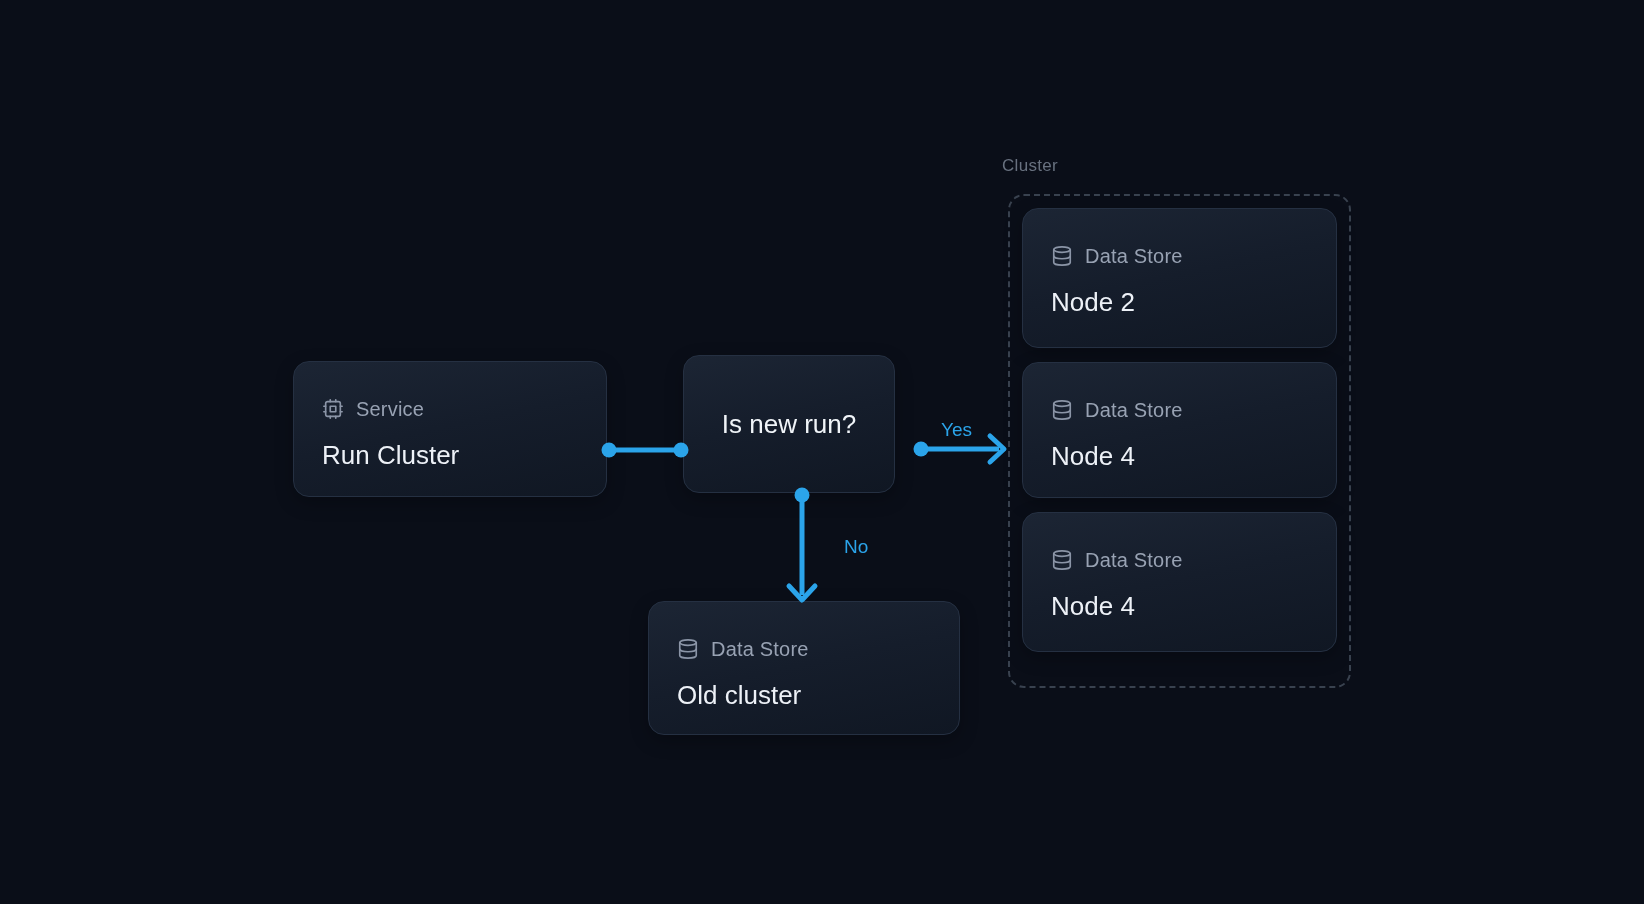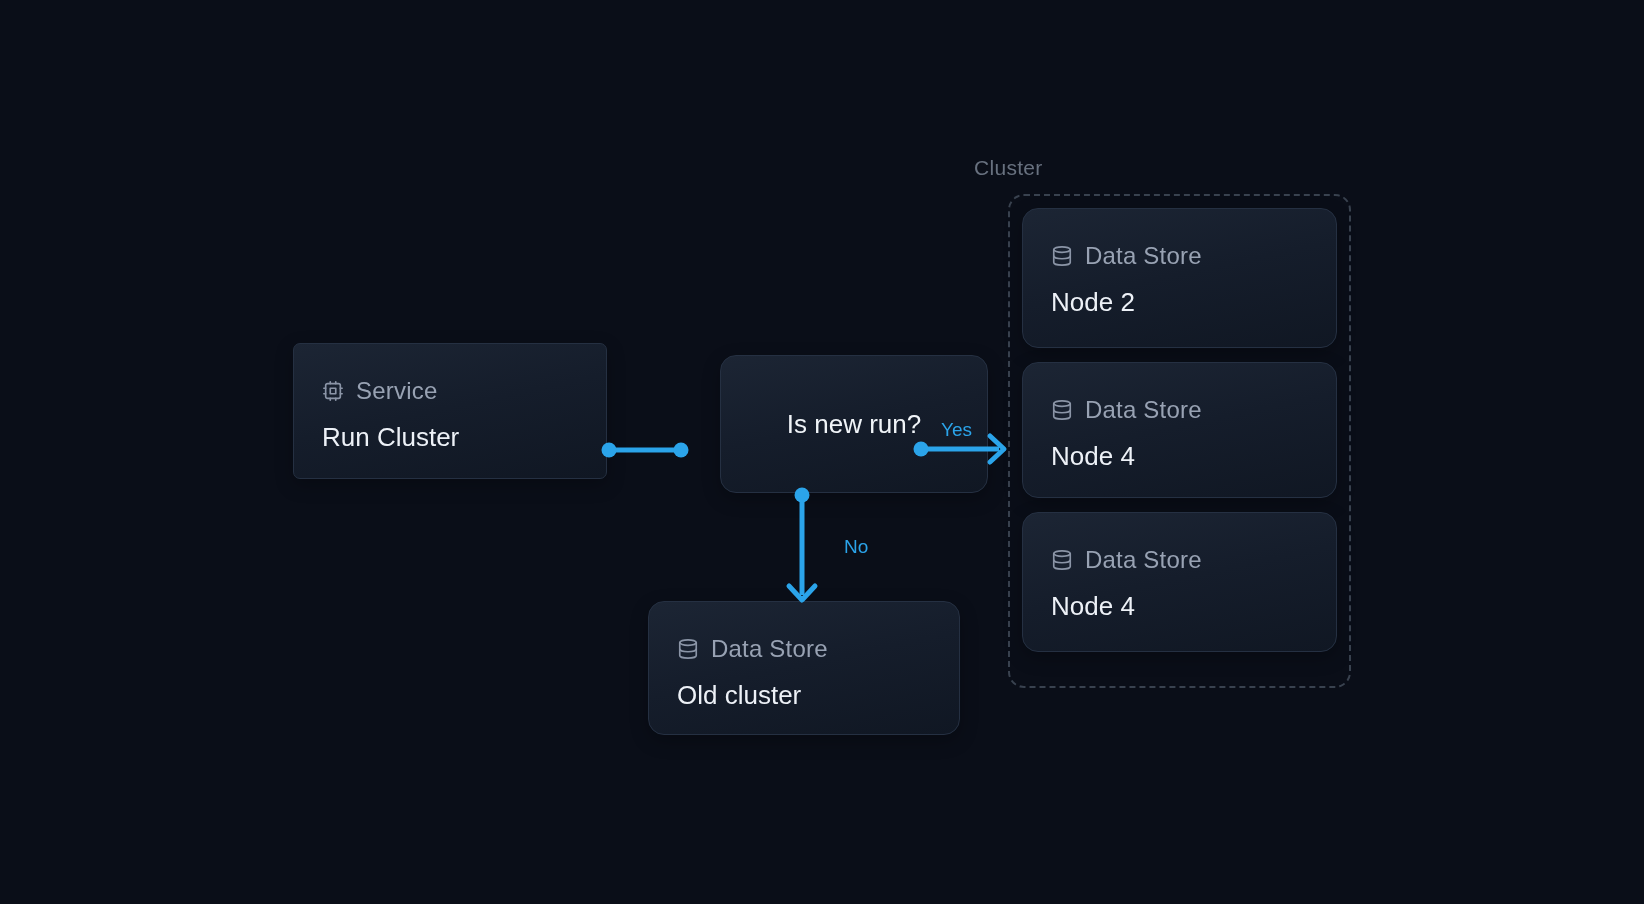--- a/index.html
+++ b/index.html
@@ -24,21 +24,21 @@
     z-index: 2;
   }
   .type-row {
     position: absolute;
     left: 28px;
     top: 33px;
     height: 28px;
     display: flex;
     align-items: center;
     gap: 12px;
-    font-size: 24px;
+    font-size: 20px;
     letter-spacing: 0.2px;
     color: #98a2b3;
     white-space: nowrap;
     text-align: center;
   }
   .type-row .icon {
     width: 22px;
     height: 22px;
     display: inline-flex;
     color: #8b95a7;
@@ -60,23 +60,23 @@
     display: flex;
     align-items: center;
     justify-content: center;
     font-size: 26px;
     color: #f0f4f8;
   }
 
   
   .cluster-label {
     position: absolute;
-    left: 974px;
+    left: 1002px;
     top: 156px;
-    font-size: 21px;
+    font-size: 17px;
     letter-spacing: 0.3px;
     color: #68717f;
     z-index: 1;
     white-space: nowrap;
   }
   .cluster-box {
     position: absolute;
     left: 1008px;
     top: 194px;
     width: 343px;
@@ -139,35 +139,35 @@
     <g>
       <circle class="edge-dot" cx="802" cy="495" r="7.5"></circle>
       <line class="edge-line" x1="802" y1="495" x2="802" y2="595"></line>
       <path class="edge-head" d="M 789 586 L 802 600 L 815 586"></path>
     </g>
   </svg>
 
   <div class="edge-label yes">Yes</div>
   <div class="edge-label no">No</div>
 
-  <div class="node" style="left:293px; top:343px; width:314px; height:136px;border-radius:7px;">
+  <div class="node" style="left:293px; top:361px; width:314px; height:136px;">
     <div class="type-row">
       <span class="icon">
         <svg viewBox="0 0 24 24" fill="none" stroke="currentColor" stroke-width="1.8" stroke-linecap="round" stroke-linejoin="round">
           <rect x="4" y="4" width="16" height="16" rx="2"></rect>
           <rect x="9" y="9" width="6" height="6"></rect>
           <path d="M9 2v2M15 2v2M9 20v2M15 20v2M2 9h2M2 15h2M20 9h2M20 15h2"></path>
         </svg>
       </span>
       <span>Service</span>
     </div>
     <div class="node-title">Run Cluster</div>
   </div>
 
-  <div class="node decision" style="left:720px; top:355px; width:268px; height:138px;align-items:center;">
+  <div class="node decision" style="left:683px; top:355px; width:212px; height:138px;align-items:center;">
     <span>Is new run?</span>
   </div>
 
   <div class="node" style="left:648px; top:601px; width:312px; height:134px;">
     <div class="type-row">
       <span class="icon">
         <svg viewBox="0 0 24 24" fill="none" stroke="currentColor" stroke-width="1.8" stroke-linecap="round" stroke-linejoin="round">
           <ellipse cx="12" cy="5" rx="9" ry="3"></ellipse>
           <path d="M3 5v14a9 3 0 0 0 18 0V5"></path>
           <path d="M3 12a9 3 0 0 0 18 0"></path>

